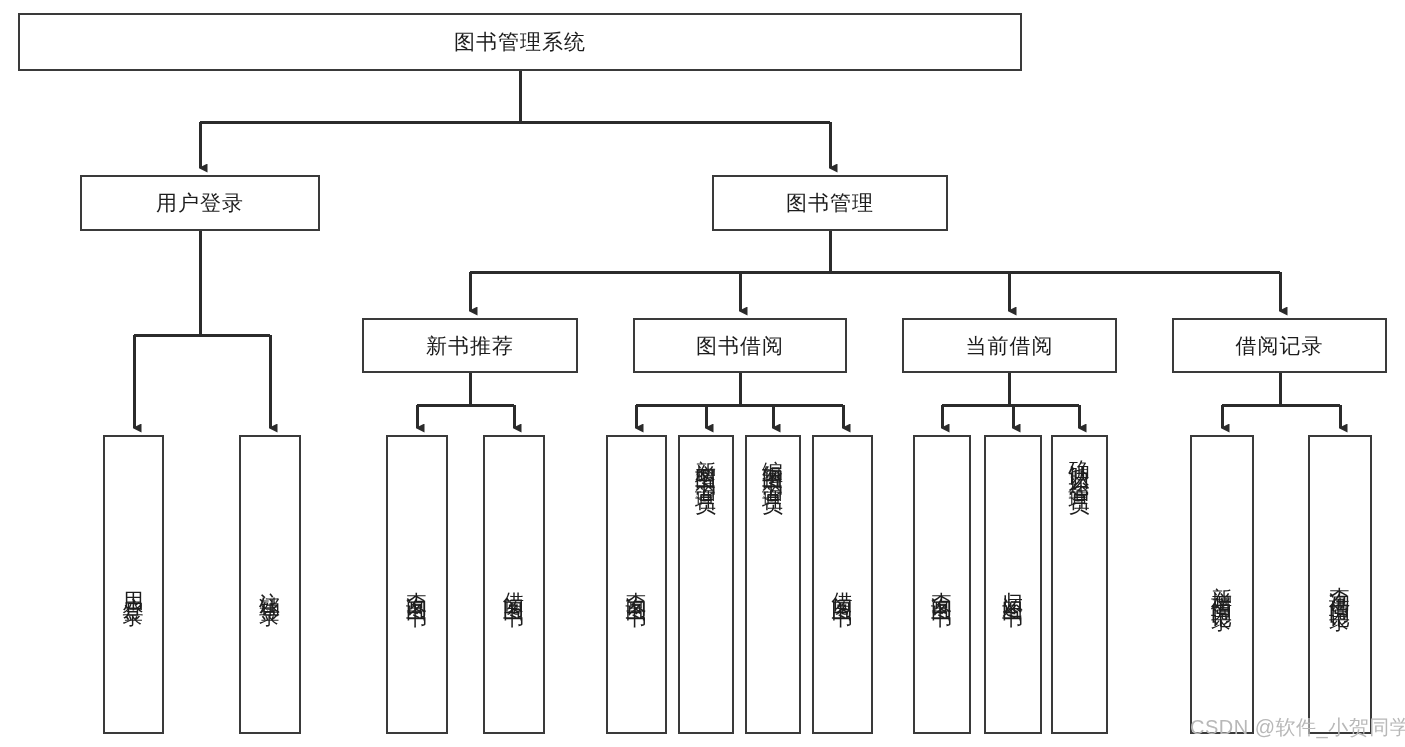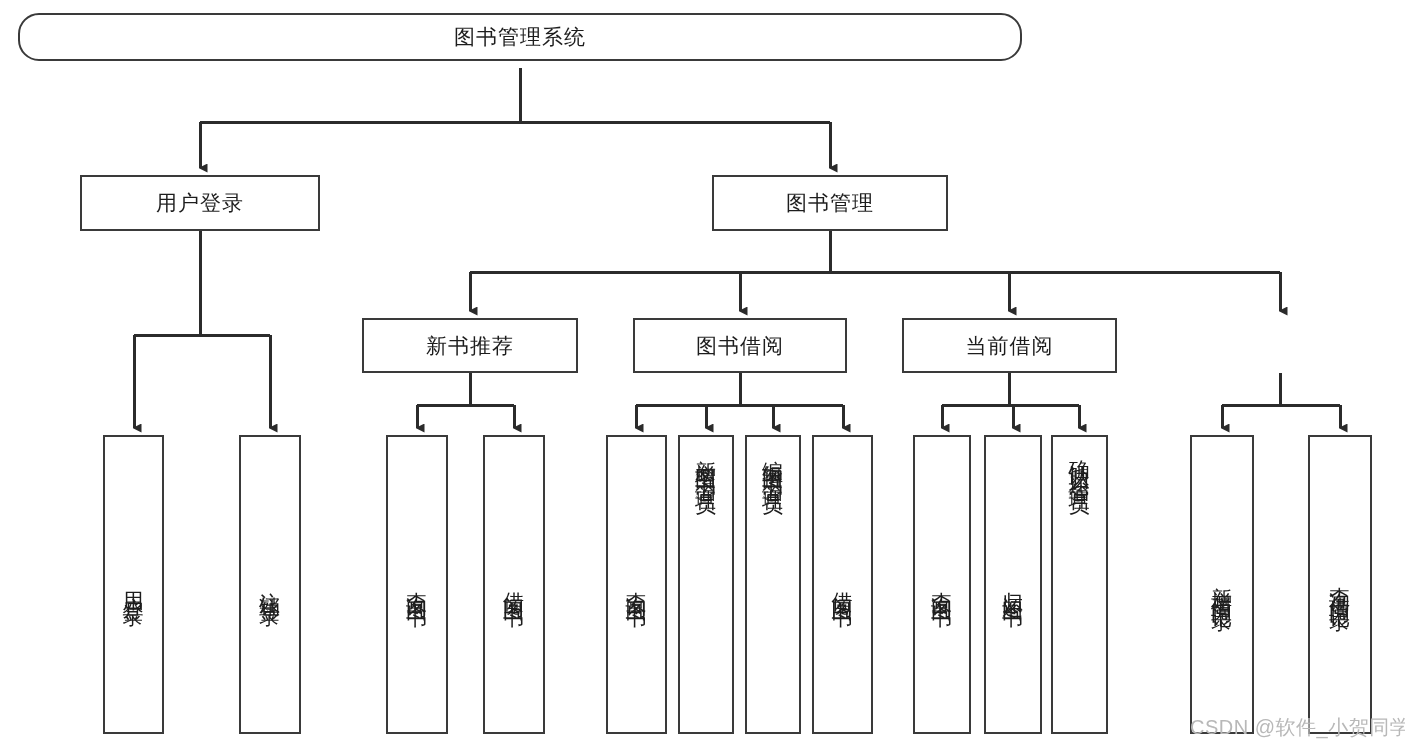--- a/index.html
+++ b/index.html
@@ -108,39 +108,42 @@
       <path d="M 1013 405 L 1013 428" marker-end="url(#arrow)"></path>
       <path d="M 1079 405 L 1079 428" marker-end="url(#arrow)"></path>
 
       <path d="M 1280 373 L 1280 405"></path>
       <path d="M 1222 405 L 1340 405"></path>
       <path d="M 1222 405 L 1222 428" marker-end="url(#arrow)"></path>
       <path d="M 1340 405 L 1340 428" marker-end="url(#arrow)"></path>
     </g>
   </svg>
 
-  <div class="node h" style="left:18px; top:13px; width:1004px; height:48px;border-radius:21px;">
+  <div class="node h" style="left:18px; top:13px; width:1004px; height:58px;">
     <span>图书管理系统</span>
   </div>
 
   <div class="node h" style="left:80px; top:175px; width:240px; height:56px;">
     <span>用户登录</span>
   </div>
   <div class="node h" style="left:362px; top:318px; width:216px; height:55px;">
     <span>新书推荐</span>
   </div>
 
   <div class="node h" style="left:712px; top:175px; width:236px; height:56px;">
     <span>图书管理</span>
   </div>
   <div class="node h" style="left:902px; top:318px; width:215px; height:55px;">
     <span>当前借阅</span>
   </div>
   <div class="node h" style="left:633px; top:318px; width:214px; height:55px;">
     <span>图书借阅</span>
+  </div>
+  <div class="node h" style="left:1172px; top:318px; width:215px; height:55px;">
+    <span>借阅记录</span>
   </div>
 
   <div class="node v" style="left:103px; top:435px; width:61px; height:299px;">
     <span class="vtext">用户登录</span>
   </div>
   <div class="node v" style="left:239px; top:435px; width:62px; height:299px;">
     <span class="vtext">注销登录</span>
   </div>
 
   <div class="node v" style="left:386px; top:435px; width:62px; height:299px;">

